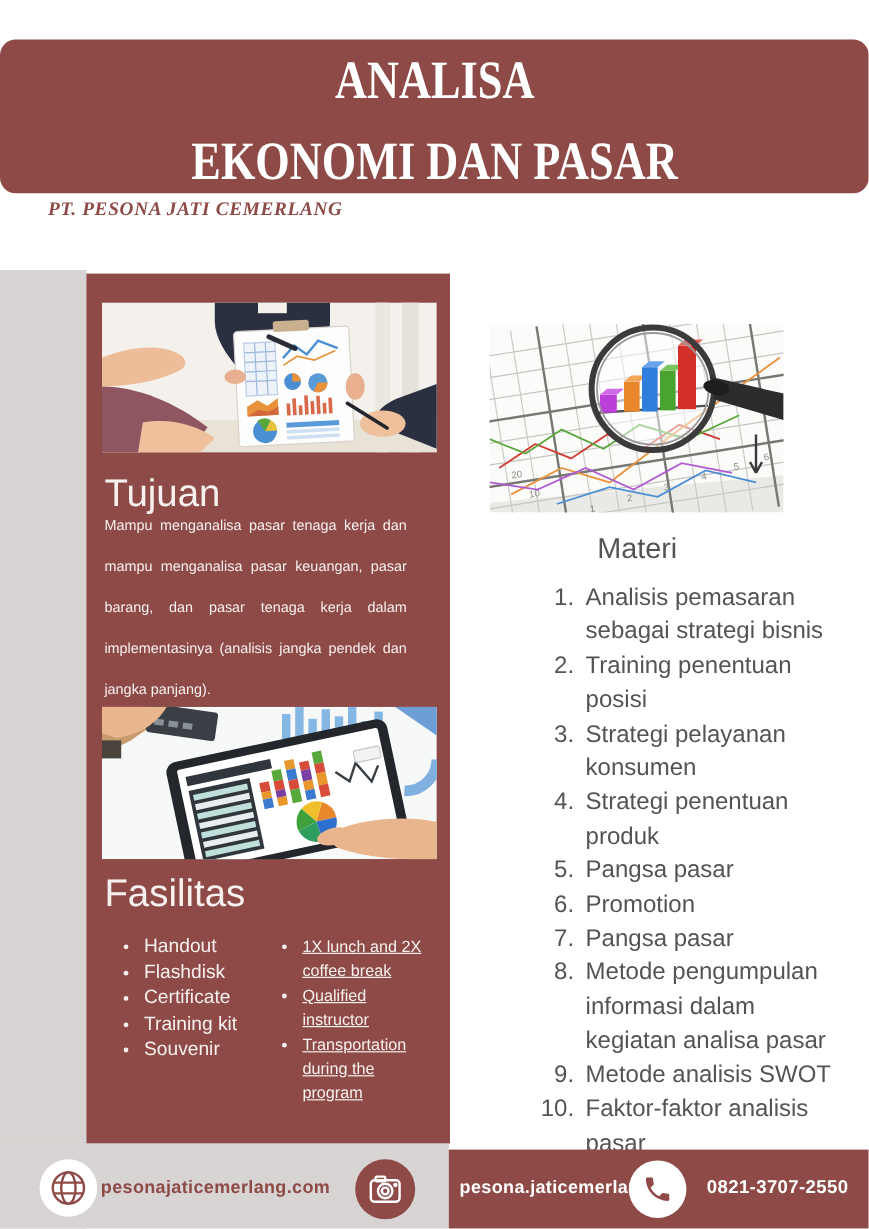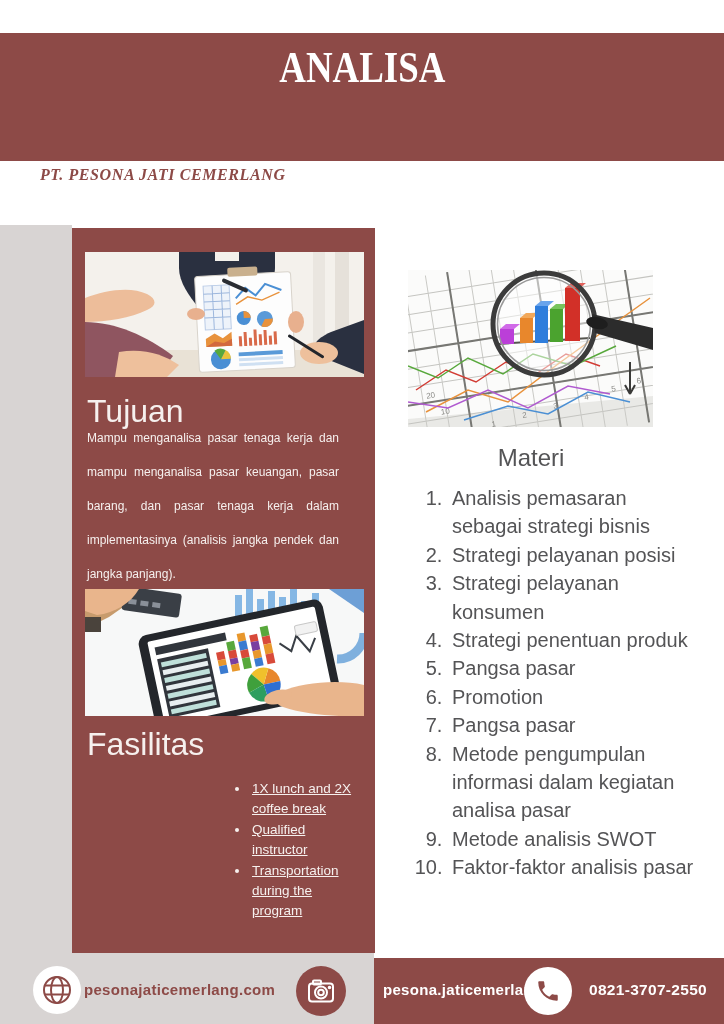--- a/index.html
+++ b/index.html
@@ -7,21 +7,21 @@
     --panel-gray:#d8d4d3;
     --text-dark:#545456;
     --on-maroon:#f6f0ee;
   }
   *{margin:0;padding:0;box-sizing:border-box;}
   html,body{background:#ffffff;}
   body{font-family:"Liberation Sans",sans-serif;}
   .page{position:relative;width:724px;height:1024px;background:#ffffff;overflow:hidden;}
 
   
-  .header-band{position:absolute;left:0;top:33px;width:724px;height:128px;background:var(--maroon);}
+  .header-band{position:absolute;left:0;top:33px;width:724px;height:128px;background:var(--maroon);border-radius:13px;}
   .title-line{position:absolute;left:0;width:724px;text-align:center;color:#ffffff;
     font-family:"Liberation Serif",serif;font-weight:700;font-size:45px;line-height:50px;}
   .title-line span{display:inline-block;transform:scaleX(.82);white-space:nowrap;}
   .title-1{top:9px;}
   .title-2{top:76px;}
   .subtitle{position:absolute;left:0;top:166px;width:724px;text-align:left;
     font-family:"Liberation Serif",serif;font-style:italic;font-weight:700;font-size:16px;
     letter-spacing:.6px;color:var(--maroon);margin-left:40px;}
 
   
@@ -40,21 +40,21 @@
   .fas-left{left:46px;top:550px;width:110px;font-size:16px;line-height:21.6px;}
   .fas-right{left:178px;top:551px;width:112px;font-size:13.5px;line-height:19.6px;text-decoration:underline;}
   .fas-right li{margin-bottom:2px;}
 
   
   .photo-3{position:absolute;left:408px;top:270px;}
   .materi-heading{position:absolute;left:390px;top:444px;width:282px;text-align:center;
     font-size:24px;font-weight:400;color:var(--text-dark);}
   .materi-list{position:absolute;left:398px;top:484px;width:300px;padding-left:50px;
     font-size:20px;line-height:28.4px;color:var(--text-dark);}
-  .materi-list li{padding-left:4px;}
+  .materi-list li{padding-left:4px;margin-left:36px;}
 
   
   .footer-gray{position:absolute;left:0;top:953px;width:374px;height:71px;background:var(--panel-gray);}
   .footer-maroon{position:absolute;left:374px;top:958px;width:350px;height:66px;background:var(--maroon);}
   .contact-circle{position:absolute;border-radius:50%;display:flex;align-items:center;justify-content:center;}
   .circle-white{background:#ffffff;}
   .circle-maroon{background:var(--maroon);}
   .circle-globe{left:33px;top:966px;width:48px;height:48px;}
   .circle-camera{left:296px;top:966px;width:50px;height:50px;}
   .circle-phone{left:524px;top:967px;width:48px;height:48px;}
@@ -63,20 +63,21 @@
   .text-instagram{left:383px;color:#ffffff;}
   .text-phone{left:589px;color:#ffffff;font-size:15.5px;}
 </style>
 </head>
 <body>
 
 <div class="page">
 
   <div class="header-band">
     <div class="title-line title-1"><span>ANALISA</span></div>
+    <div class="title-line title-2"><span>EKONOMI DAN PASAR</span></div>
   </div>
   <div class="subtitle">PT. PESONA JATI CEMERLANG</div>
 
   <div class="gray-strip"></div>
 
   <aside class="panel">
 
     <svg class="photo photo-1" width="279" height="125" viewBox="0 0 279 125">
       <rect width="279" height="125" fill="#f4f1ec"></rect>
       <rect x="228" width="12" height="125" fill="#eae6e0"></rect>
@@ -198,20 +199,27 @@
           <path d="M0 0 L-10 -13 A17 17 0 0 0 -16 5 Z" fill="#3fa03c"></path>
           <path d="M0 0 L-16 5 A17 17 0 0 0 2 17 Z" fill="#2e9e60"></path>
           <path d="M0 0 L2 17 A17 17 0 0 0 17 0 Z" fill="#2e6fd0"></path>
         </g>
       </g>
       <path d="M279 127 L279 96 C252 90 216 94 198 102 C188 107 188 114 198 118 C222 126 252 128 279 127 Z" fill="#e9b58c"></path>
       <ellipse cx="193" cy="108" rx="14" ry="7" transform="rotate(-14 193 108)" fill="#e9b58c"></ellipse>
     </svg>
 
     <h2 class="panel-heading heading-fasilitas">Fasilitas</h2>
+    <ul class="fas-list fas-left">
+        <li>Handout</li>
+        <li>Flashdisk</li>
+        <li>Certificate</li>
+        <li>Training kit</li>
+        <li>Souvenir</li>
+      </ul>
     <ul class="fas-list fas-right">
         <li>1X lunch and 2X coffee break</li>
         <li>Qualified instructor</li>
         <li>Transportation during the program</li>
       </ul>
   </aside>
 
   <svg class="photo-3" width="245" height="157" viewBox="0 0 245 157">
     <rect width="245" height="157" fill="#fbfbfa"></rect>
     <path d="M0 149 L245 126 L245 157 L0 157 Z" fill="#e9e9e6"></path>
@@ -250,21 +258,21 @@
     </g>
     <circle cx="136" cy="54" r="51" fill="none" stroke="#3b3b3b" stroke-width="5"></circle>
     <circle cx="136" cy="54" r="46.5" fill="none" stroke="#9a9a9a" stroke-width="1.5"></circle>
     <path d="M184 44 L245 58 L245 80 L187 63 Z" fill="#2c2c2c"></path>
     <ellipse cx="189" cy="53" rx="6" ry="11" transform="rotate(-78 189 53)" fill="#1e1e1e"></ellipse>
   </svg>
 
   <h2 class="materi-heading">Materi</h2>
   <ol class="materi-list">
       <li>Analisis pemasaran sebagai strategi bisnis</li>
-      <li>Strategi pelayanan posisi</li>
+      <li>Training penentuan posisi</li>
       <li>Strategi pelayanan konsumen</li>
       <li>Strategi penentuan produk</li>
       <li>Pangsa pasar</li>
       <li>Promotion</li>
       <li>Pangsa pasar</li>
       <li>Metode pengumpulan informasi dalam kegiatan analisa pasar</li>
       <li>Metode analisis SWOT</li>
       <li>Faktor-faktor analisis pasar</li>
     </ol>
 

